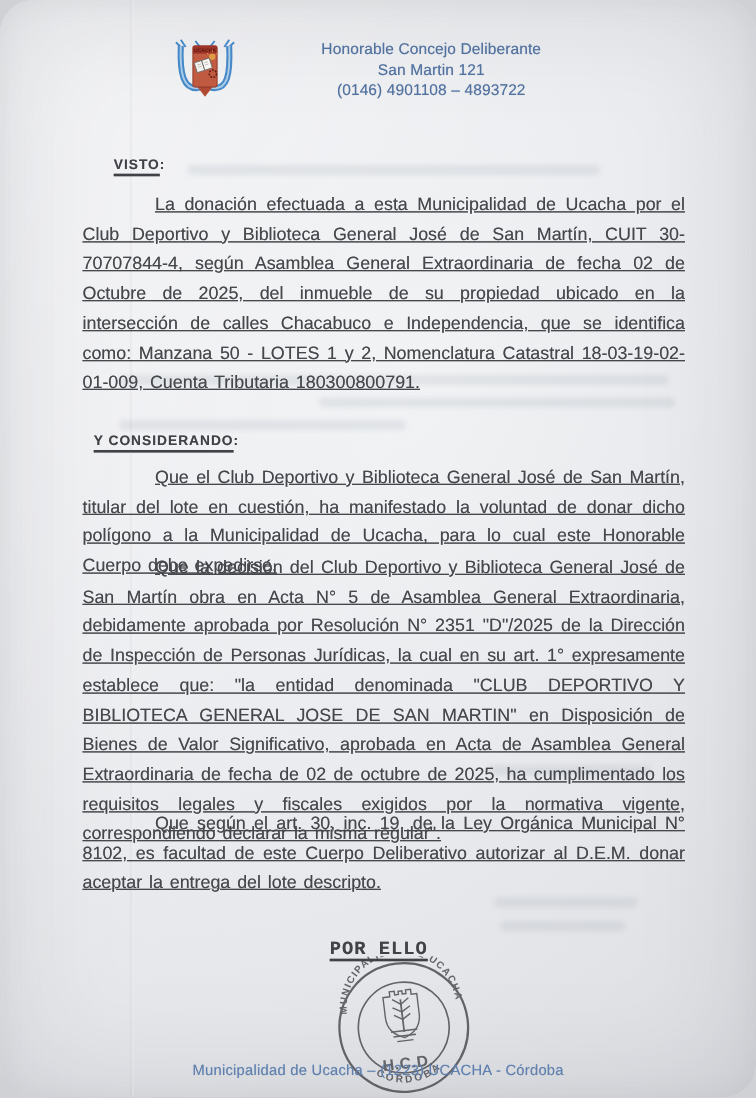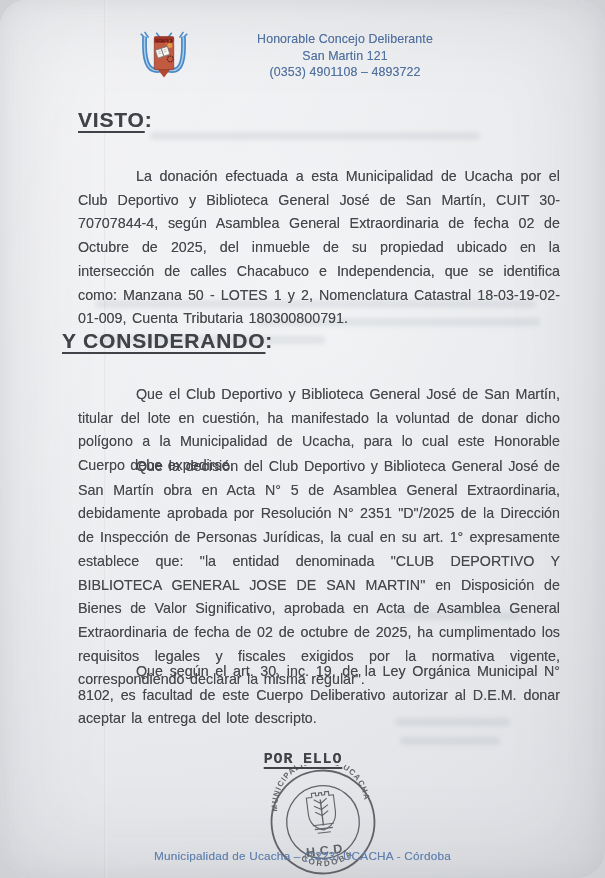--- a/index.html
+++ b/index.html
@@ -25,25 +25,25 @@
   .head-text{position:absolute;left:214px;top:31px;width:262px;text-align:center;
     color:#51719f;font-size:12.4px;line-height:16.5px;letter-spacing:0.1px;
     text-shadow:0 0 0.6px rgba(81,113,159,0.55);}
   
   .bleed{position:absolute;height:8px;border-radius:4px;
     background:rgba(138,148,164,0.16);filter:blur(2px);}
   
   .doc{position:absolute;left:62px;top:0;width:482px;color:#45474b;
     font-size:14.3px;line-height:23.7px;
     text-shadow:0 0 0.5px rgba(69,71,75,0.55);}
-  .heading{position:absolute;margin:0;font-size:21px;font-weight:bold;
+  .heading{position:absolute;margin:13px;font-size:11px;font-weight:bold;
     letter-spacing:0.8px;color:#404247;}
   .u{text-decoration:underline;text-decoration-thickness:1.6px;text-underline-offset:3.5px;}
-  .para{position:absolute;margin:16px;width:482px;text-align:justify;
-    text-indent:58px;word-spacing:1.5px;}
+  .para{position:absolute;margin:4px;width:482px;text-align:justify;
+    text-indent:58px;word-spacing:1.5px;text-decoration:underline;}
   .por-ello{position:absolute;left:0;top:748px;width:482px;text-align:center;
     font-weight:bold;font-size:15px;letter-spacing:0.8px;color:#404247;font-family:Liberation Mono, monospace;}
   
   .stamp{position:absolute;left:266px;top:765px;width:114px;height:114px;opacity:0.82;}
   .stamp text{fill:#47474c;font-family:"Liberation Sans", sans-serif;}
   
   .footer{position:absolute;left:0;top:849px;width:100%;text-align:center;
     color:#5f80ae;font-size:11.8px;letter-spacing:0.2px;
     text-shadow:0 0 0.6px rgba(95,128,174,0.5);}
 </style>
@@ -92,21 +92,21 @@
           <path d="M26,22.5 h3 M26,24.5 h3 M32,22.5 h3 M32,24.5 h3" stroke="#9a9a9a" stroke-width="0.5"></path>
         </g>
 
         <circle cx="38.5" cy="31" r="3" fill="none" stroke="#5f2016" stroke-width="1.3" stroke-dasharray="1.6 1"></circle>
       </g>
     </svg>
 
     <div class="head-text">
       <div>Honorable Concejo Deliberante</div>
       <div>San Martin 121</div>
-      <div>(0353) 4901108 – 4893722</div>
+      <div>(0146) 4901108 – 4893722</div>
     </div>
   </div>
 
   <div class="bleed" style="left:150px;top:132px;width:330px"></div>
   <div class="bleed" style="left:95px;top:300px;width:440px"></div>
   <div class="bleed" style="left:255px;top:318px;width:285px"></div>
   <div class="bleed" style="left:95px;top:336px;width:230px"></div>
   <div class="bleed" style="left:390px;top:612px;width:130px"></div>
   <div class="bleed" style="left:395px;top:718px;width:115px"></div>
   <div class="bleed" style="left:400px;top:737px;width:100px"></div>

